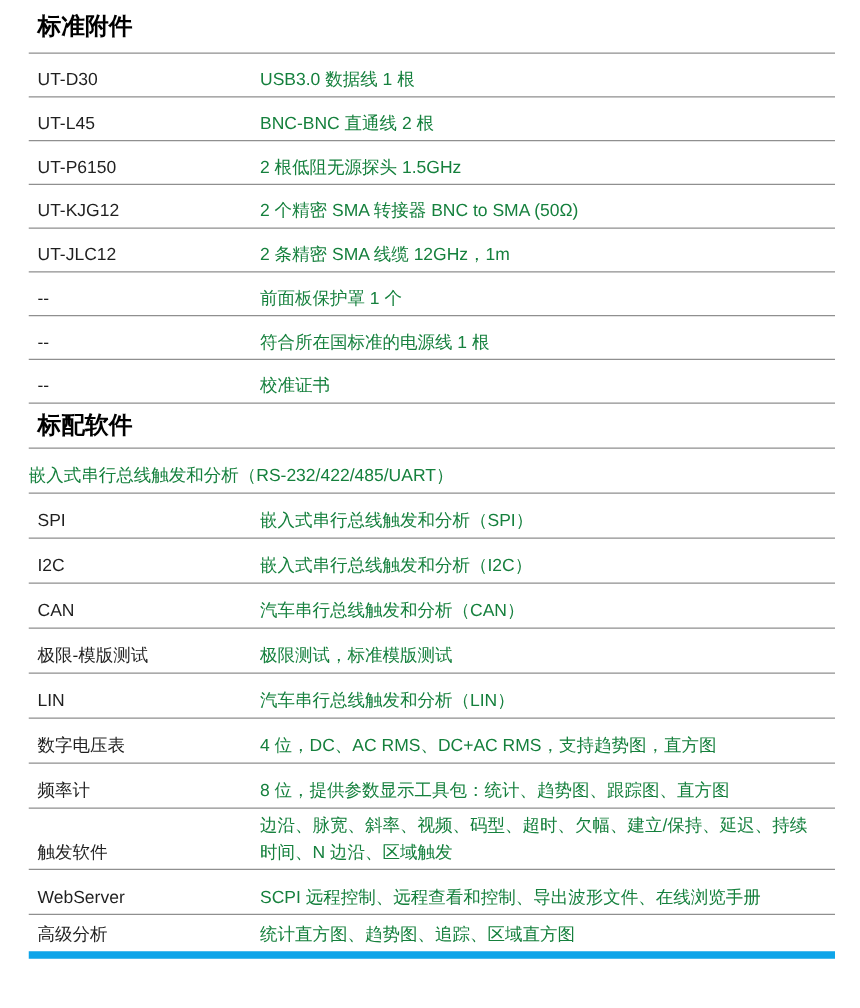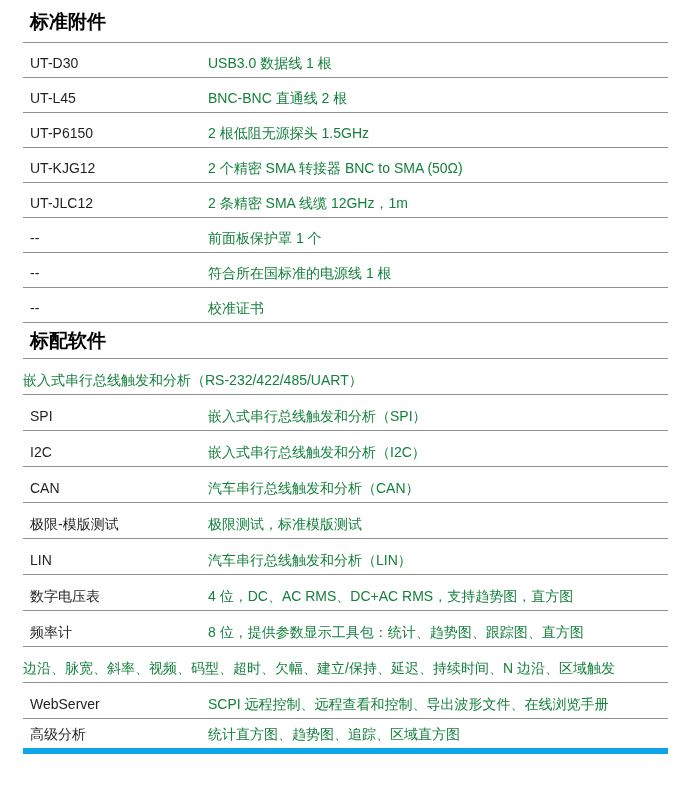--- a/index.html
+++ b/index.html
@@ -145,20 +145,21 @@
     <div class="col-name">数字电压表</div>
     <div class="col-value">4 位，DC、AC RMS、DC+AC RMS，支持趋势图，直方图</div>
   </div>
 
   <div class="spec-row">
     <div class="col-name">频率计</div>
     <div class="col-value">8 位，提供参数显示工具包：统计、趋势图、跟踪图、直方图</div>
   </div>
 
   <div class="spec-row">
+    <div class="col-name">触发软件</div>
     <div class="col-value">边沿、脉宽、斜率、视频、码型、超时、欠幅、建立/保持、延迟、持续时间、N 边沿、区域触发</div>
   </div>
 
   <div class="spec-row">
     <div class="col-name">WebServer</div>
     <div class="col-value">SCPI 远程控制、远程查看和控制、导出波形文件、在线浏览手册</div>
   </div>
 
   <div class="spec-row">
     <div class="col-name">高级分析</div>

